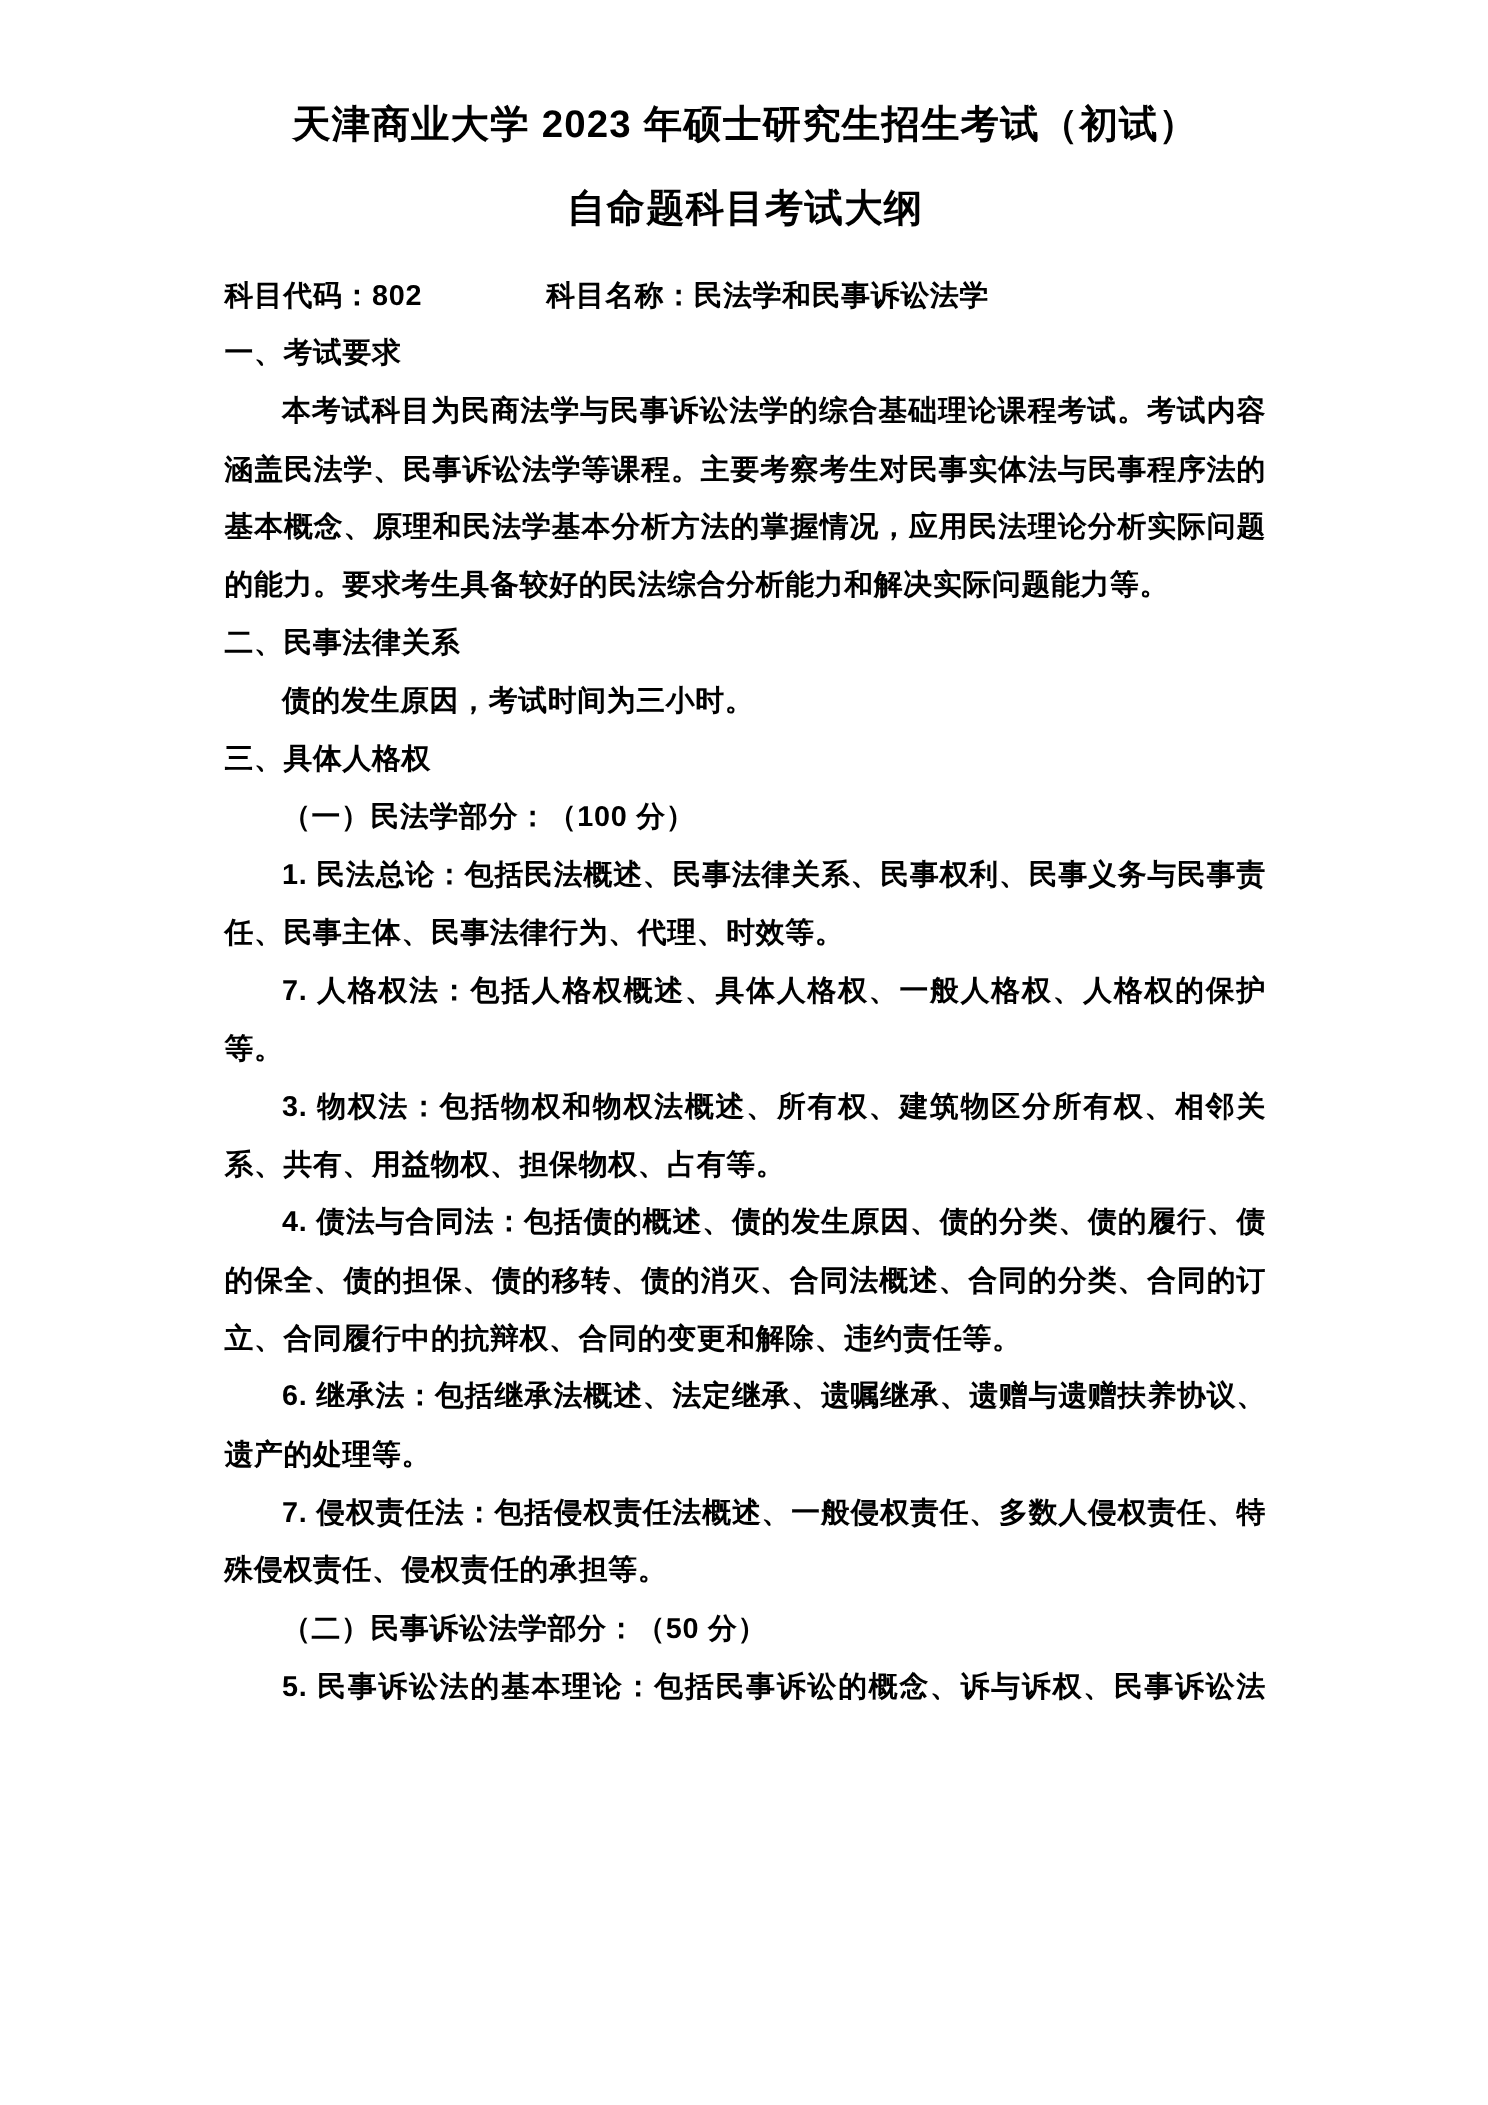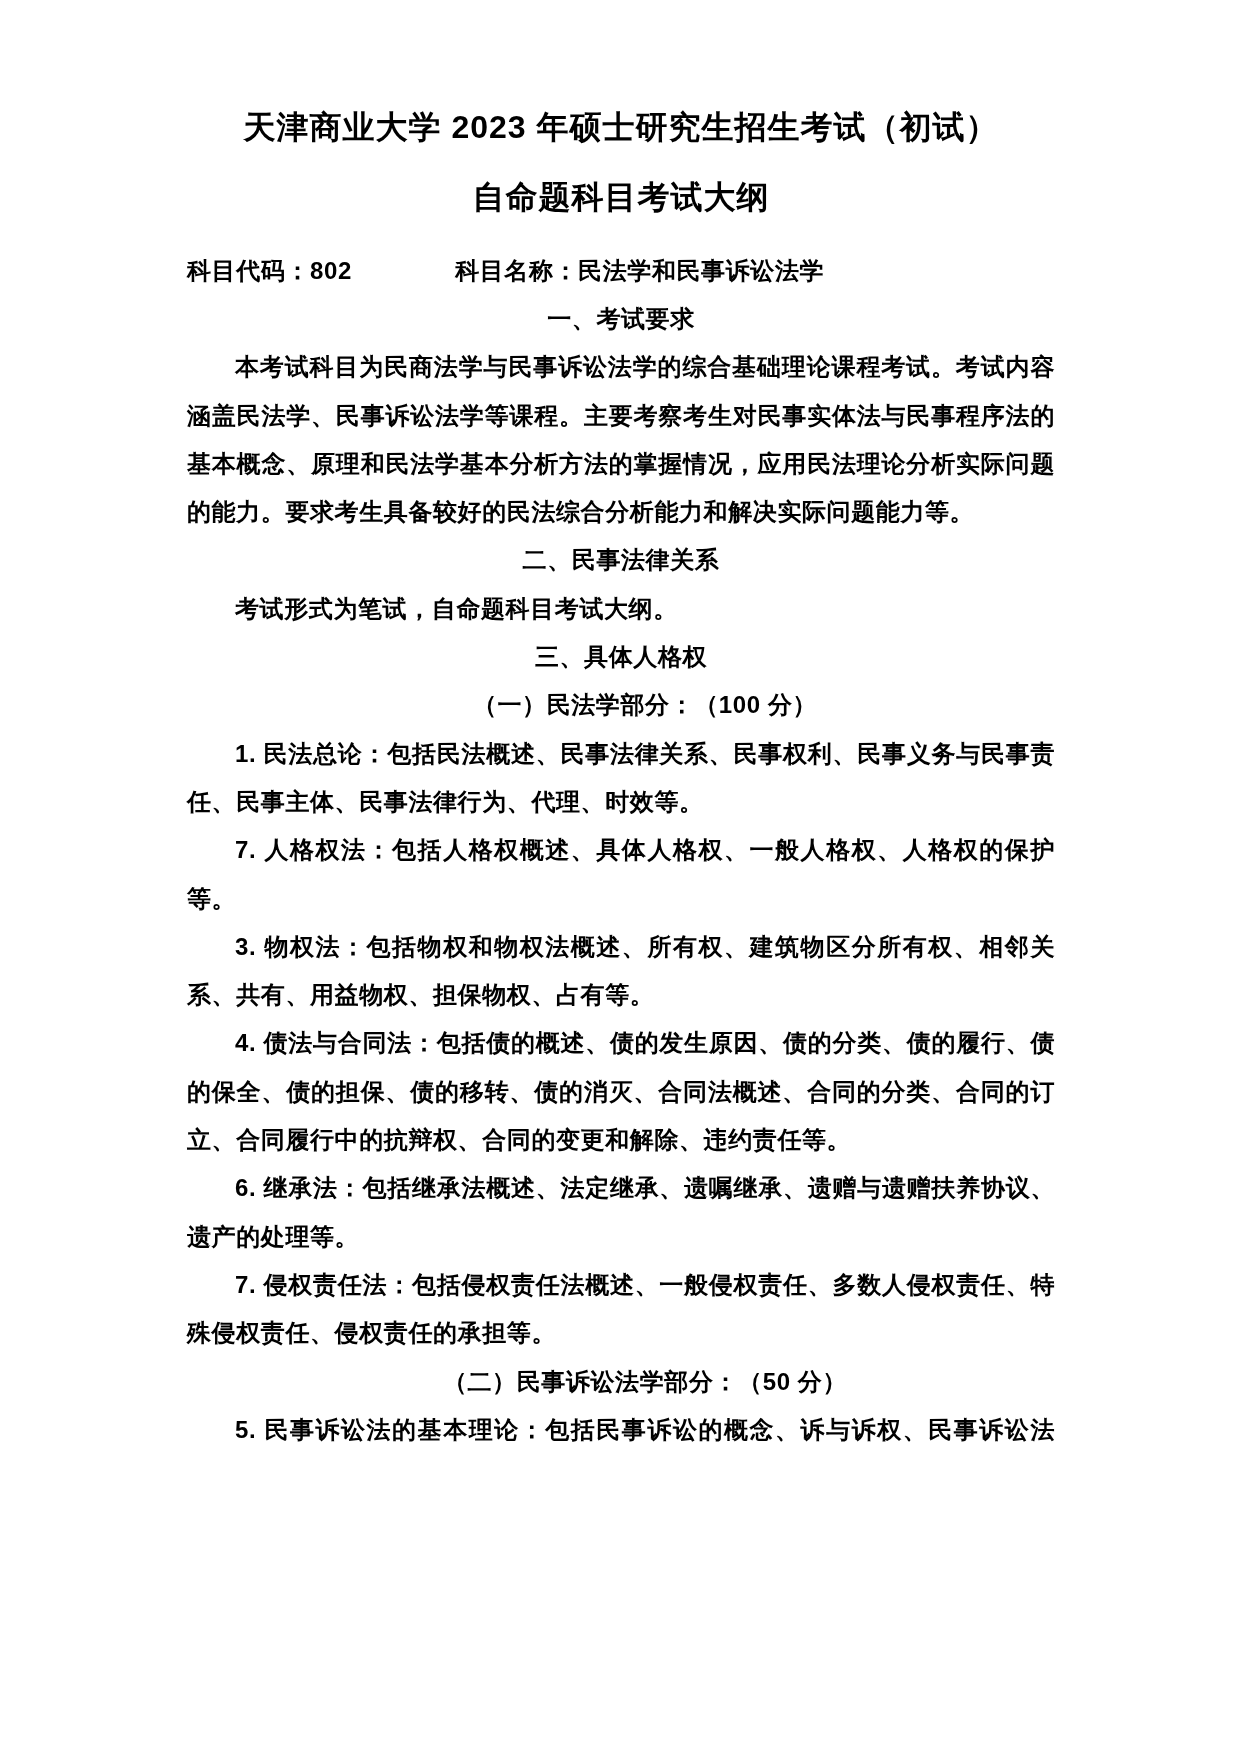--- a/index.html
+++ b/index.html
@@ -10,21 +10,21 @@
   .page {
     position: relative;
     width: 1240px;
     height: 1754px;
     background: #ffffff;
     color: #000000;
     font-family: "Liberation Sans", "DejaVu Sans", sans-serif;
     font-weight: 700;
     overflow: hidden;
     box-sizing: border-box;
-    padding-top: 108px;
+    padding-top: 84px;
   }
   .content {
     width: 868px;
     margin-left: 187px;
   }
   .title {
     margin: 0;
     font-size: 32px;
     line-height: 38px;
     text-align: center;
@@ -49,21 +49,21 @@
     line-height: 48.3px;
     letter-spacing: 0.6px;
     text-align: justify;
     text-justify: inter-character;
   }
   .sections p {
     margin: 0;
     padding: 0;
   }
   .sections .h {
-    text-align: center;
+    text-align: left;
   }
   .sections .indent {
     text-indent: 2em;
   }
   .sections .force-justify {
     text-align-last: justify;
   }
 </style>
 </head>
 <body>
@@ -76,21 +76,21 @@
 
     <div class="meta-row">
       <span class="subject-code">科目代码：802</span>
       <span class="subject-name">科目名称：民法学和民事诉讼法学</span>
     </div>
 
     <div class="sections">
       <p class="h">一、考试要求</p>
       <p class="indent">本考试科目为民商法学与民事诉讼法学的综合基础理论课程考试。考试内容涵盖民法学、民事诉讼法学等课程。主要考察考生对民事实体法与民事程序法的基本概念、原理和民法学基本分析方法的掌握情况，应用民法理论分析实际问题的能力。要求考生具备较好的民法综合分析能力和解决实际问题能力等。</p>
       <p class="h">二、民事法律关系</p>
-      <p class="indent">考试形式为笔试，自命题科目考试大纲。</p>
+      <p class="indent">债的发生原因，考试时间为三小时。</p>
       <p class="h">三、具体人格权</p>
       <p class="indent h">（一）民法学部分：（100 分）</p>
       <p class="indent">1. 民法总论：包括民法概述、民事法律关系、民事权利、民事义务与民事责任、民事主体、民事法律行为、代理、时效等。</p>
       <p class="indent">7. 人格权法：包括人格权概述、具体人格权、一般人格权、人格权的保护等。</p>
       <p class="indent">3. 物权法：包括物权和物权法概述、所有权、建筑物区分所有权、相邻关系、共有、用益物权、担保物权、占有等。</p>
       <p class="indent">4. 债法与合同法：包括债的概述、债的发生原因、债的分类、债的履行、债的保全、债的担保、债的移转、债的消灭、合同法概述、合同的分类、合同的订立、合同履行中的抗辩权、合同的变更和解除、违约责任等。</p>
       <p class="indent">6. 继承法：包括继承法概述、法定继承、遗嘱继承、遗赠与遗赠扶养协议、遗产的处理等。</p>
       <p class="indent">7. 侵权责任法：包括侵权责任法概述、一般侵权责任、多数人侵权责任、特殊侵权责任、侵权责任的承担等。</p>
       <p class="indent h">（二）民事诉讼法学部分：（50 分）</p>
       <p class="indent force-justify">5. 民事诉讼法的基本理论：包括民事诉讼的概念、诉与诉权、民事诉讼法</p>

